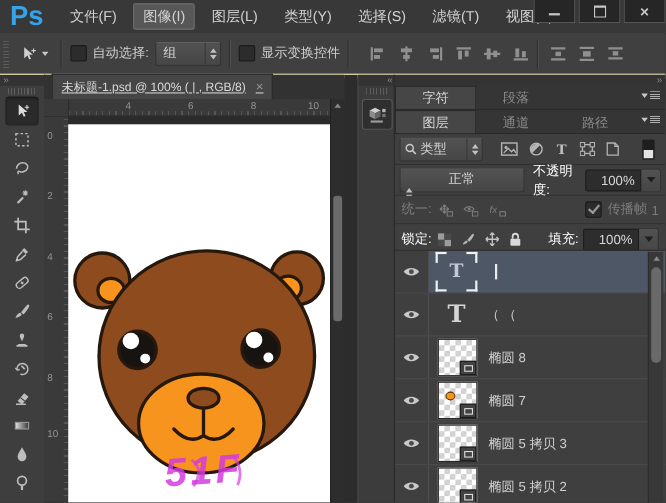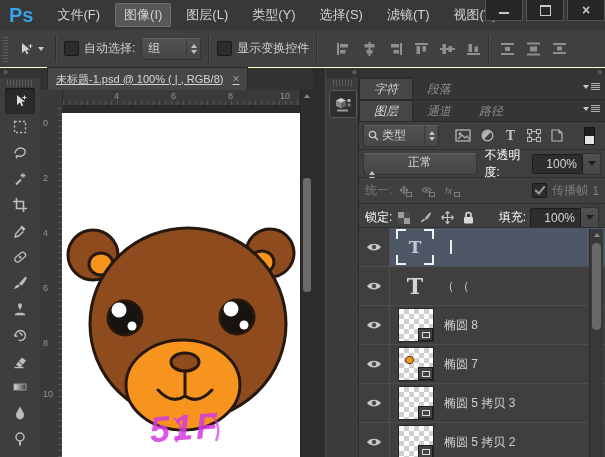--- a/index.html
+++ b/index.html
@@ -6,21 +6,21 @@
   body{
     width:605px;height:457px;overflow:hidden;position:relative;
     background:#3c3c3c;color:#cfcfcf;
     font-family:"Liberation Sans","DejaVu Sans",sans-serif;font-size:12px;
     -webkit-font-smoothing:antialiased;
   }
   svg{display:block}
   
   .menubar{position:absolute;top:0;left:0;right:0;height:30px;background:#383838;
     border-bottom:1px solid #242424;display:flex;align-items:center;}
-  .ps-logo{color:var(--ps-blue,#31a8ff);font-weight:bold;font-size:20px;margin:0 12px 0 9px;}
+  .ps-logo{color:var(--ps-blue,#31a8ff);font-weight:bold;font-size:25px;margin:0 12px 0 9px;}
   .menu-item{padding:2px 8px;margin:0 3px;font-size:13px;color:#d2d2d2;border:1px solid transparent;border-radius:2px;}
   .menu-item.highlighted{background:#575757;border-color:#6f6f6f;}
   .win-controls{position:absolute;top:0;right:0;display:flex;}
   .win-btn{width:36px;height:20px;background:#262626;border:1px solid #555;border-top:none;
     margin-left:3px;display:flex;align-items:center;justify-content:center;color:#c8c8c8;font-size:12px;}
   .min-bar{width:10px;height:2px;background:#c8c8c8;margin-top:6px;}
   .max-box{width:9px;height:8px;border:1px solid #c8c8c8;border-top-width:2px;}
   
   .optionsbar{position:absolute;top:30px;left:0;right:0;height:37px;background:#404040;
     border-bottom:4px solid #fef9c3;display:flex;align-items:center;}
@@ -73,21 +73,21 @@
   .doc-thumb{position:absolute;left:2px;right:2px;top:88px;height:114px;background:#6b6b6b;border-radius:3px;}
   
   .divider-strip{position:absolute;top:68px;left:313px;width:12px;bottom:0;background:#2c2c2c;}
   .icon-dock{position:absolute;top:68px;left:325px;width:33px;bottom:0;background:#3c3c3c;border-left:1px solid #474747;}
   .dock-btn{width:26px;height:26px;margin:4px auto 0;background:#2f2f2f;border:1px solid #575757;border-radius:3px;
     display:flex;align-items:center;justify-content:center;}
   
   .panels{position:absolute;top:68px;left:358px;right:0;bottom:0;background:#3f3f3f;border-left:1px solid #2a2a2a;}
   .panels-top{height:10px;background:#333;color:#8d8d8d;font-size:9px;line-height:9px;text-align:right;padding-right:4px;letter-spacing:-1px;}
   .tabrow{height:21px;background:#353535;border-bottom:1px solid #2a2a2a;display:flex;align-items:flex-end;position:relative;}
-  .ptab{height:20px;padding:0 14px;display:flex;align-items:center;font-size:12px;color:#8b8b8b;font-style:italic;}
+  .ptab{height:20px;padding:0 24px;display:flex;align-items:center;font-size:12px;color:#8b8b8b;}
   .ptab.active{background:#464646;color:#d8d8d8;border:1px solid #2a2a2a;border-bottom:none;}
   .panel-menu{position:absolute;right:5px;top:5px;display:flex;align-items:center;gap:2px;}
   .menu-lines{width:9px;height:7px;background:repeating-linear-gradient(0deg,#b0b0b0 0 1px,transparent 1px 2px);}
   .ctl-row{display:flex;align-items:center;border-bottom:1px solid #303030;background:#3f3f3f;position:relative;}
   .filter-row{height:27px;padding:0 4px;}
   .blend-row{height:27px;padding:0 4px;}
   .unify-row{height:25px;padding:0 6px;color:#7d7d7d;}
   .lock-row{height:27px;padding:0 6px;text-align:center;}
   .dd-kind{width:74px;}
   .dd-blend{width:132px;}

